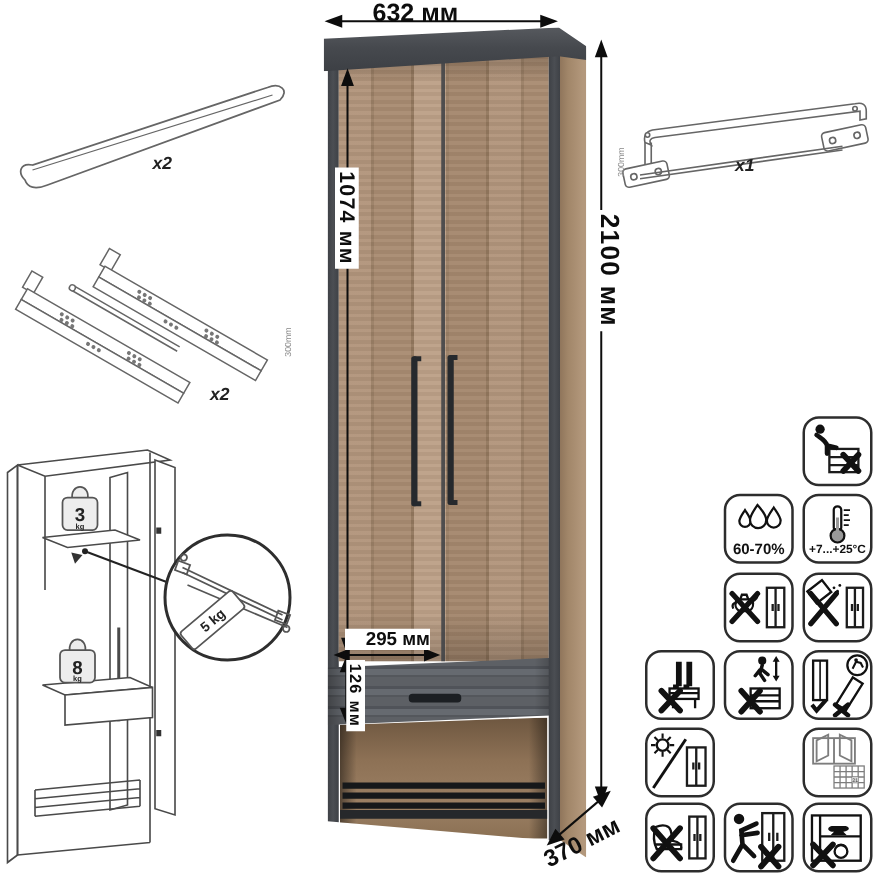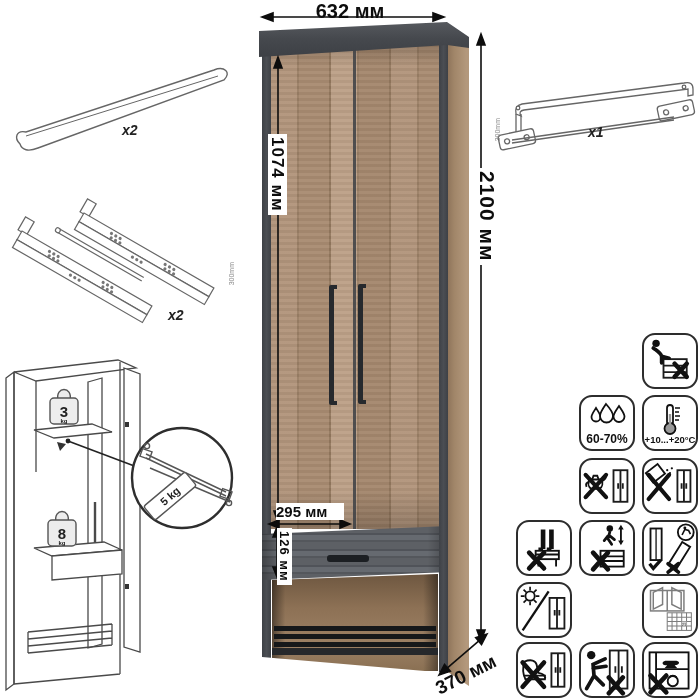--- a/index.html
+++ b/index.html
@@ -100,24 +100,24 @@
       <line x1="277" y1="530" x2="277" y2="574"></line>
       <polygon points="277,527 273,537 281,537"></polygon>
         <polygon points="277,577 273,567 281,567"></polygon>
 
       <line x1="441" y1="673.3" x2="485" y2="635.7"></line>
       <polygon points="439,675 450.3,671.2 444.5,664.4"></polygon>
         <polygon points="487,634 481.5,644.6 475.7,637.7"></polygon>
     </g>
   </svg>
 
-  <div class="dim" style="left:298px;top:0px;width:104px;text-align:center;font-size:20px">632 мм</div>
+  <div class="dim" style="left:298px;top:0px;width:104px;text-align:left;font-size:20px">632 мм</div>
   <div class="dim vert" style="left:268px;top:134px;font-size:17px">1074 мм</div>
   <div class="dim vert" style="left:476px;top:168px;font-size:21px">2100 мм</div>
-  <div class="dim" style="left:276px;top:503px;width:68px;text-align:left;font-size:15px;background:#fff">295 мм</div>
+  <div class="dim" style="left:276px;top:503px;width:68px;text-align:right;font-size:15px;background:#fff">295 мм</div>
   <div class="dim vert" style="left:277px;top:528px;font-size:13px">126 мм</div>
   <div class="dim" style="left:424px;top:664px;width:84px;text-align:center;font-size:19px;transform:rotate(-27deg)">370 мм</div>
 
   <svg class="abs" style="left:8px;top:52px" width="235" height="110" viewBox="0 0 235 110">
     <path d="M12 92 C6 86 8 78 18 80 L206 18 C216 14 224 20 216 28 L30 96 C20 100 14 98 12 92 Z" fill="#fff" stroke="#666" stroke-width="1.4"></path>
     <path d="M18 84 L210 24" fill="none" stroke="#666" stroke-width="1"></path>
   </svg>
   <div class="qty" style="left:122px;top:122px">x2</div>
 
   <svg class="abs" style="left:8px;top:185px" width="240" height="150" viewBox="0 0 240 150">
@@ -273,21 +273,21 @@
     </svg>
     <div class="ic-label" style="font-size:12px">60-70%</div>
   </div>
   <div class="ic" style="left:642px;top:395px">
     <svg width="56" height="33" viewBox="0 0 56 33">
       <rect x="25" y="3" width="6" height="20" rx="3" fill="#fff" stroke="#111" stroke-width="1.8"></rect>
       <circle cx="28" cy="26.5" r="5.5" fill="#999" stroke="#111" stroke-width="1.8"></circle>
       <line x1="28" y1="26" x2="28" y2="12" stroke="#999" stroke-width="2.4"></line>
       <path d="M33 6 h5 M33 10 h4 M33 14 h5 M33 18 h4" stroke="#111" stroke-width="1.4"></path>
     </svg>
-    <div class="ic-label" style="font-size:9.5px">+10...+20°C</div>
+    <div class="ic-label" style="font-size:9.5px">+7...+25°C</div>
   </div>
 
   <div class="ic" style="left:579px;top:458px">
     <svg width="56" height="56" viewBox="0 0 56 56">
       <g fill="none" stroke="#1c1c1c" stroke-width="2">
         <rect x="35" y="11" width="15" height="34"></rect>
           <line x1="42.5" y1="11" x2="42.5" y2="45"></line>
         <line x1="40" y1="25" x2="40" y2="31"></line>
           <line x1="45" y1="25" x2="45" y2="31"></line>
       </g>

